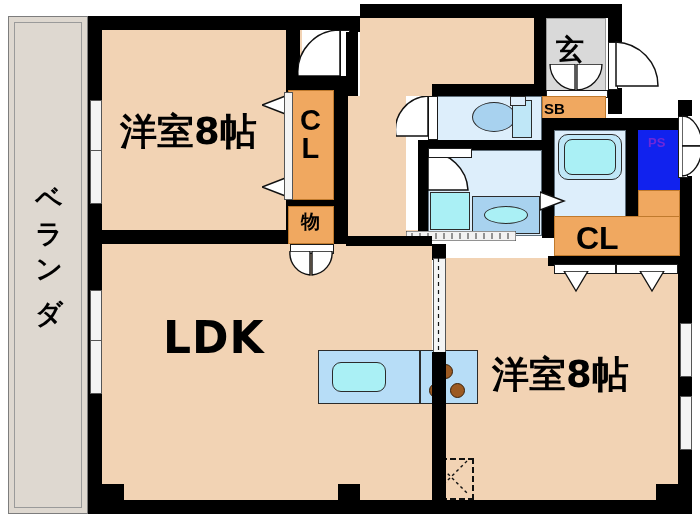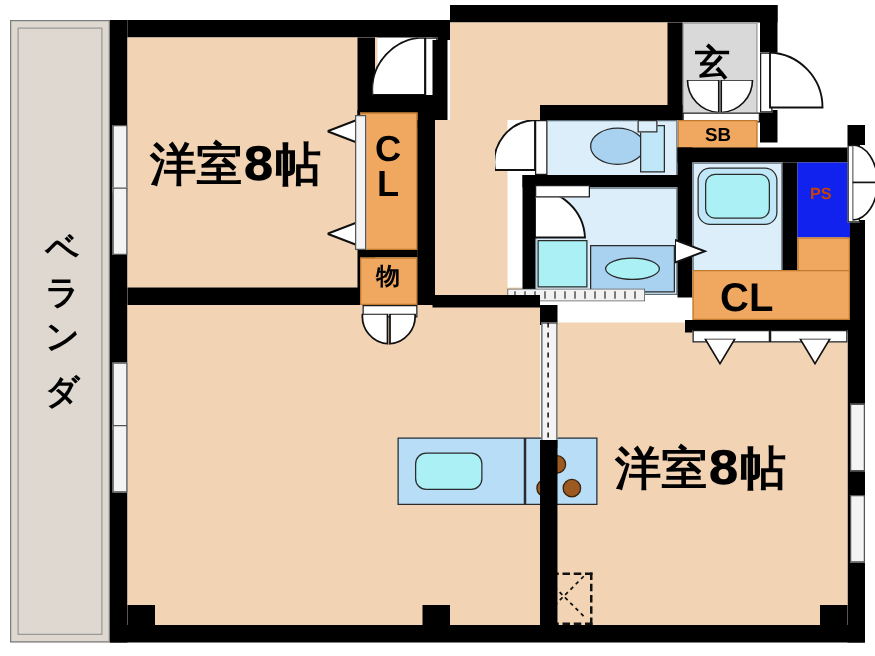--- a/index.html
+++ b/index.html
@@ -149,21 +149,21 @@
   <div class="doorleaf" style="left:546px;top:90px;width:60px;height:6px;"></div>
 
   <div class="doorleaf" style="left:608px;top:42px;width:8px;height:46px;"></div>
   <svg class="abs" style="left:614px;top:40px;width:46px;height:48px;" viewBox="0 0 46 48">
     <path d="M2,2 A44,44 0 0 1 44,46 L2,46 Z" fill="#ffffff" stroke="#111" stroke-width="1.5"></path>
   </svg>
 
   <div class="abs wall" style="left:534px;top:18px;width:12px;height:78px;"></div>
 
   <div class="abs closet" style="left:542px;top:96px;width:64px;height:24px;border:1.5px solid #c07a2d;"></div>
-  <div class="lbl lbl-small" style="left:548px;top:101px;margin-left:16px;">SB</div>
+  <div class="lbl lbl-small" style="left:528px;top:101px;margin-left:16px;">SB</div>
 
   <div class="abs wall" style="left:432px;top:84px;width:114px;height:12px;"></div>
   <div class="abs wet" style="left:436px;top:96px;width:106px;height:48px;border:1.5px solid #5e6e7a;"></div>
 
   <div class="fx toiletbowl" style="left:472px;top:102px;width:44px;height:30px;"></div>
   <div class="fx tank" style="left:512px;top:100px;width:20px;height:38px;"></div>
   <div class="fx" style="left:510px;top:96px;width:16px;height:10px;background:#ddeefb;border:1.5px solid #2b2b2b;"></div>
 
   <div class="doorleaf" style="left:428px;top:96px;width:8px;height:42px;"></div>
   <svg class="abs" style="left:396px;top:96px;width:34px;height:44px;" viewBox="0 0 34 44">
@@ -208,40 +208,41 @@
   <div class="abs wet" style="left:554px;top:130px;width:72px;height:108px;border:1.5px solid #5e6e7a;"></div>
   <div class="fx bathtub" style="left:558px;top:134px;width:64px;height:46px;background:#bfe7f7;"></div>
   <div class="fx" style="left:564px;top:139px;width:52px;height:36px;background:#aaf0f5;border:1.5px solid #2b2b2b;border-radius:8px;"></div>
   <div class="abs wall" style="left:626px;top:130px;width:12px;height:108px;"></div>
 
   <svg class="abs" style="left:540px;top:190px;width:26px;height:22px;" viewBox="0 0 26 22">
     <polygon points="0,2 24,11 0,20" fill="#ffffff" stroke="#111" stroke-width="1.5"></polygon>
   </svg>
 
   <div class="abs ps" style="left:638px;top:130px;width:42px;height:60px;"></div>
-  <div class="lbl lbl-ps" style="left:648px;top:148px;color:#c2410c;">PS</div>
+  <div class="lbl lbl-ps" style="left:648px;top:136px;color:#6d28d9;">PS</div>
 
   <div class="doorleaf" style="left:678px;top:116px;width:8px;height:60px;"></div>
   <svg class="abs" style="left:682px;top:114px;width:22px;height:64px;" viewBox="0 0 22 64">
     <path d="M0,2 A20,30 0 0 1 20,32 L0,32 Z" fill="#ffffff" stroke="#111" stroke-width="1.3"></path>
     <path d="M0,62 A20,30 0 0 0 20,32 L0,32 Z" fill="#ffffff" stroke="#111" stroke-width="1.3"></path>
   </svg>
 
   <div class="abs closet" style="left:638px;top:190px;width:42px;height:66px;border:1.5px solid #c07a2d;"></div>
   <div class="abs closet" style="left:554px;top:216px;width:126px;height:40px;border:1.5px solid #c07a2d;"></div>
   <div class="lbl lbl-cl" style="left:576px;top:222px;font-size:32px;">CL</div>
 
   <div class="abs wall" style="left:548px;top:256px;width:132px;height:10px;"></div>
   <div class="doorleaf" style="left:554px;top:264px;width:60px;height:8px;"></div>
   <div class="doorleaf" style="left:616px;top:264px;width:60px;height:8px;"></div>
   <svg class="abs" style="left:554px;top:271px;width:122px;height:22px;" viewBox="0 0 122 22">
     <polygon points="10,0 34,0 22,20" fill="#ffffff" stroke="#111" stroke-width="1.3"></polygon>
     <polygon points="86,0 110,0 98,20" fill="#ffffff" stroke="#111" stroke-width="1.3"></polygon>
   </svg>
 
+  <div class="lbl lbl-room" style="left:163px;top:316px;font-size:44px;letter-spacing:1px;">LDK</div>
 
   <div class="slidepanel" style="left:90px;top:290px;width:10px;height:52px;"></div>
   <div class="slidepanel" style="left:90px;top:340px;width:10px;height:52px;"></div>
 
   <div class="fx fx-out kitchen" style="left:318px;top:350px;width:102px;height:54px;"></div>
   <div class="fx sink-basin" style="left:332px;top:362px;width:54px;height:30px;"></div>
   <div class="fx fx-out kitchen" style="left:420px;top:350px;width:58px;height:54px;"></div>
   <div class="fx burner" style="left:438px;top:364px;width:15px;height:15px;"></div>
   <div class="fx burner" style="left:429px;top:383px;width:15px;height:15px;"></div>
   <div class="fx burner" style="left:450px;top:383px;width:15px;height:15px;"></div>

